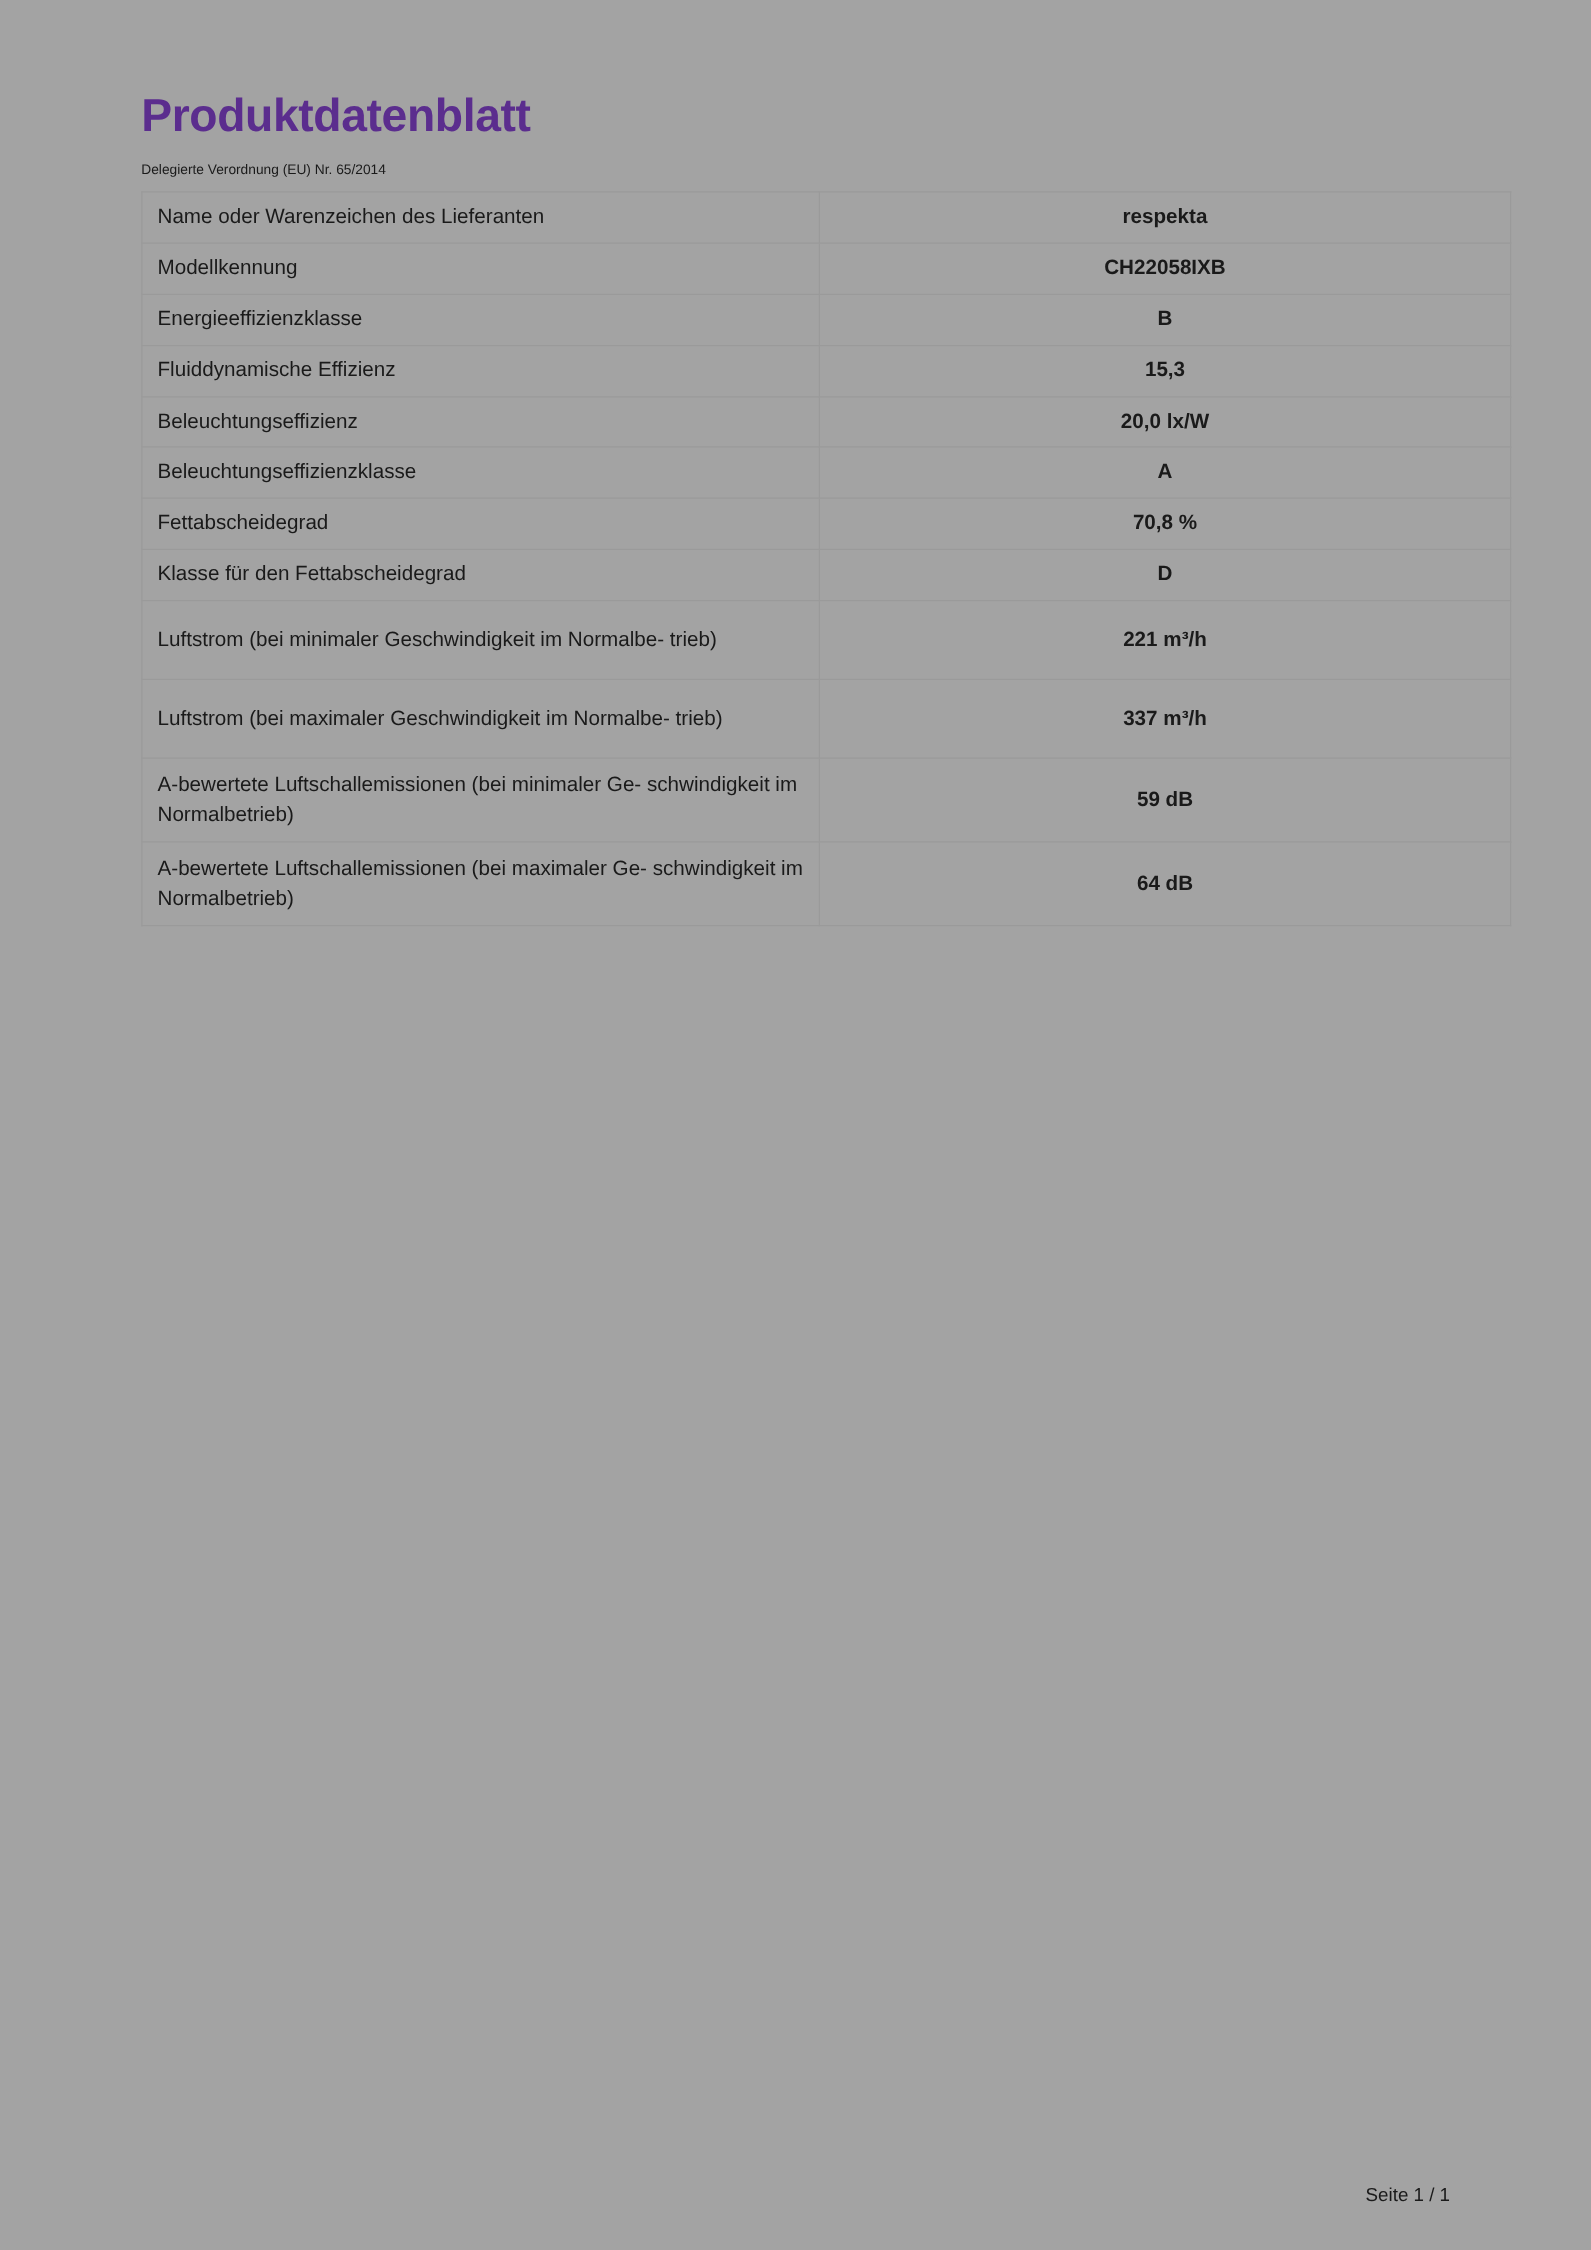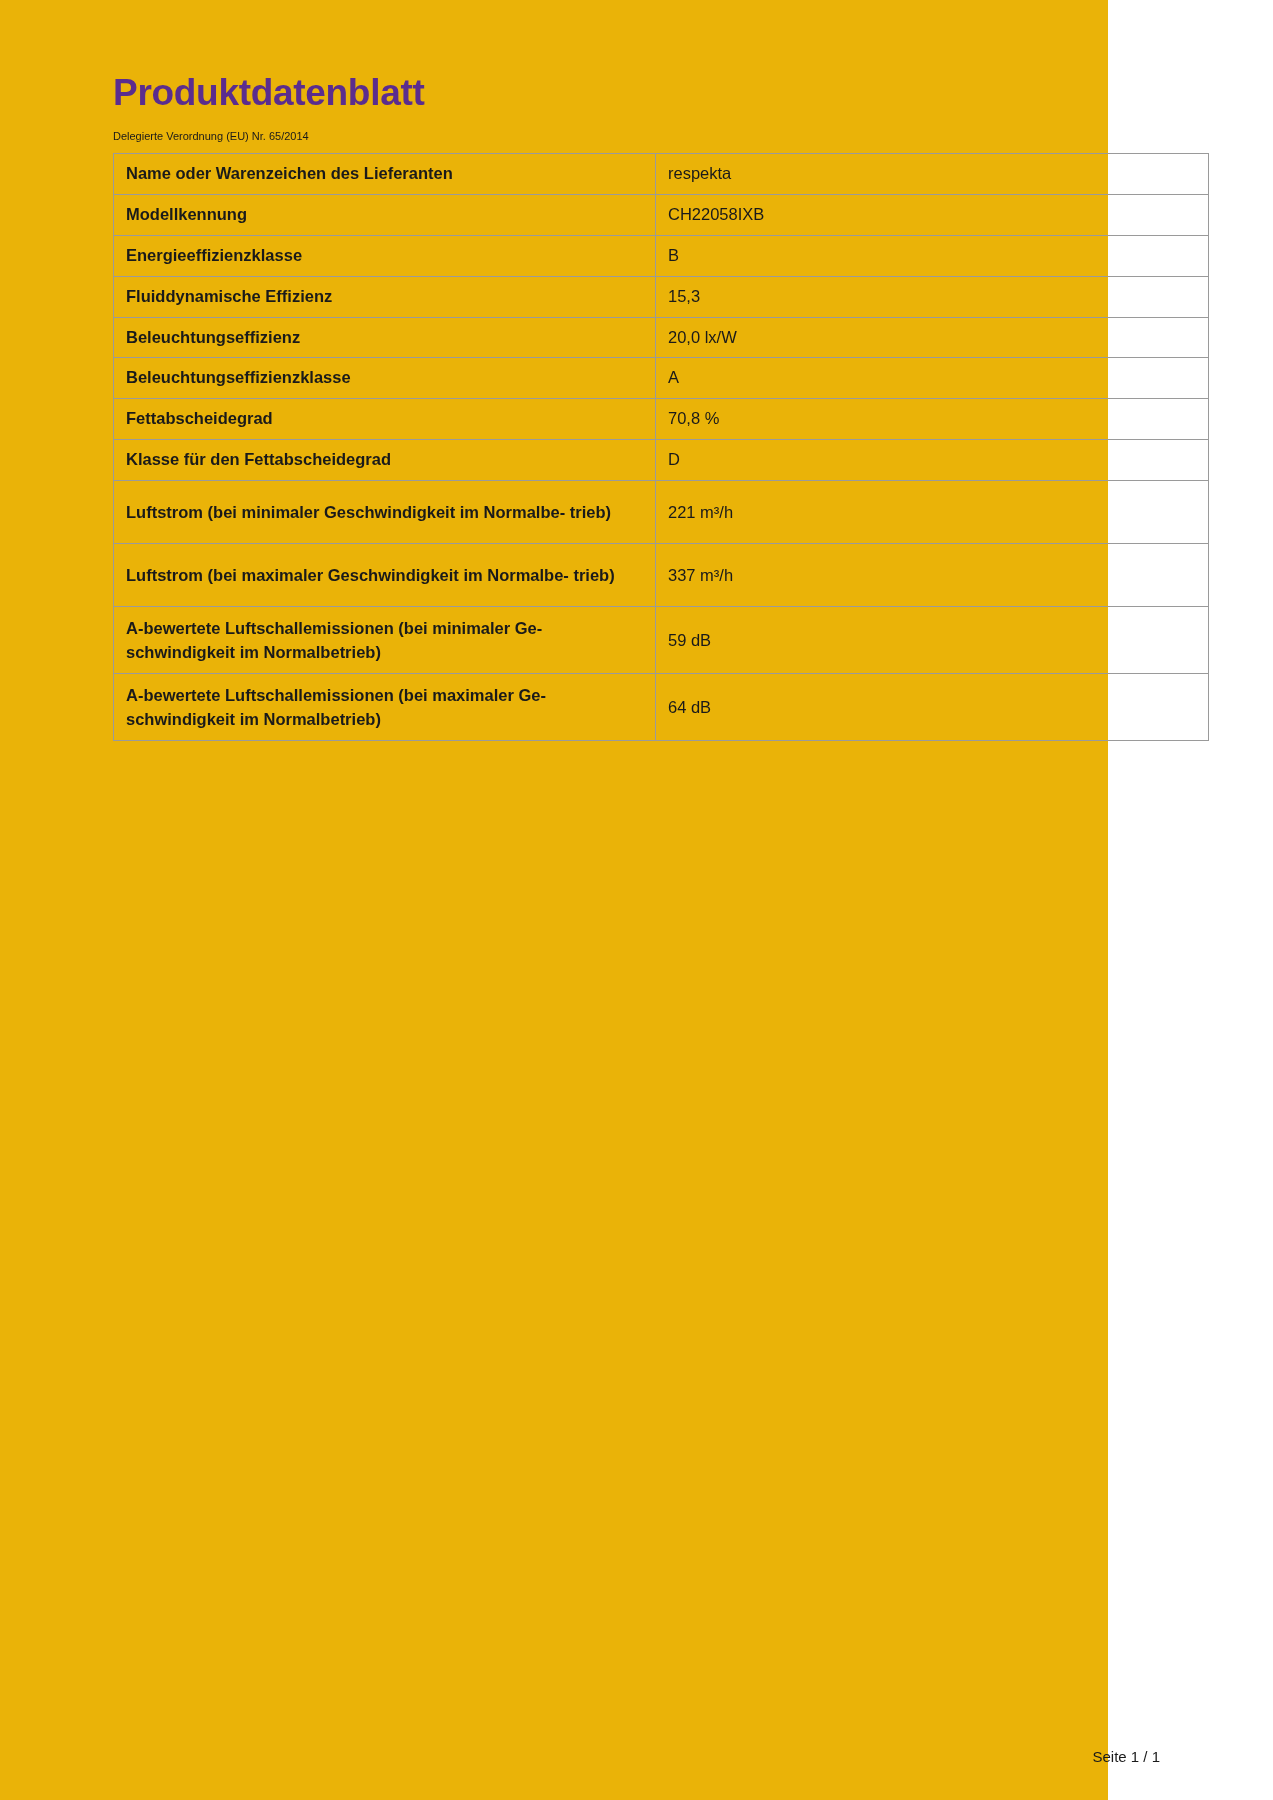--- a/index.html
+++ b/index.html
@@ -11,23 +11,23 @@
     width: 1273px;
     height: 1800px;
     font-family: "Liberation Sans", sans-serif;
     color: #1a1a1a;
     position: relative;
   }
   .page {
     position: absolute;
     left: 0;
     top: 0;
-    width: 1108px;
+    width: 1273px;
     height: 1800px;
-    background: #eab308;
+    background: #a3a3a3;
   }
   .sheet {
     position: absolute;
     left: 113px;
     top: 60px;
     width: 1047px;
   }
   .doc-title {
     font-size: 37px;
     font-weight: bold;
@@ -51,27 +51,27 @@
   table.datasheet td {
     border: 1px solid #9a9a9a;
     padding: 8px 12px;
     font-size: 16.5px;
     line-height: 1.45;
     vertical-align: middle;
   }
   table.datasheet td.label {
     width: 517px;
     text-align: left;
-    font-weight: bold;
+    font-weight: normal;
     color: #1a1a1a;
   }
   table.datasheet td.value {
     width: 528px;
-    text-align: left;
-    font-weight: normal;
+    text-align: center;
+    font-weight: bold;
     color: #1a1a1a;
   }
   table.datasheet tr.two-line td {
     padding-top: 10px;
   }
   table.datasheet tr.two-line td.label {
     height: 44px;
   }
   .footer {
     position: absolute;

